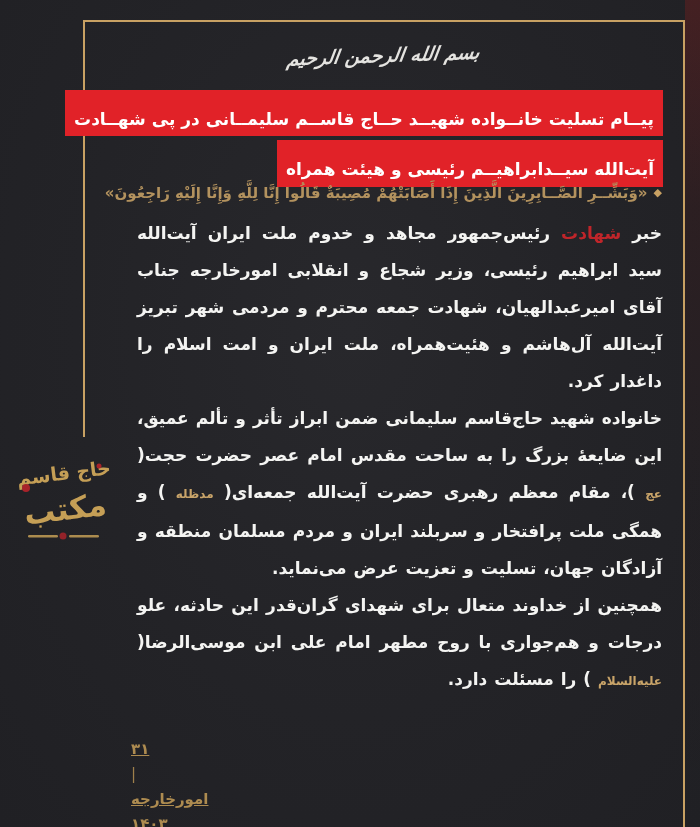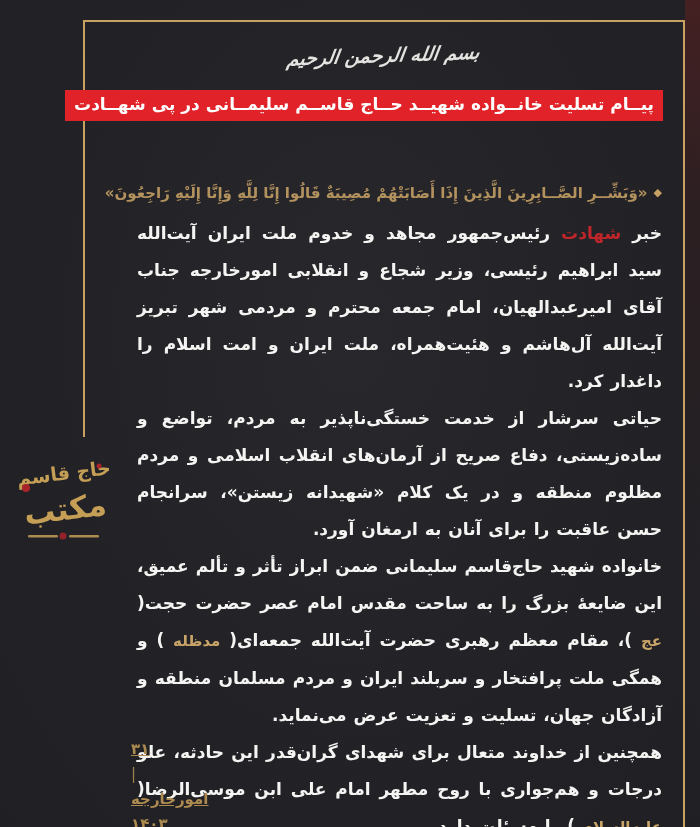--- a/index.html
+++ b/index.html
@@ -32,39 +32,39 @@
     opacity:.95;
   }
 
   .banner{
     position:absolute;top:90px;right:37px;left:100px;
     display:flex;flex-direction:column;align-items:flex-start;gap:4px;
   }
   .banner-line{
     background:#e12228;color:#ffffff;
     font-size:17px;font-weight:700;
-    padding:4px 9px 6px 9px;line-height:1.25;
+    padding:19px 9px 6px 9px;line-height:1.25;
     white-space:nowrap;
   }
 
   .verse{
     position:absolute;top:184px;right:38px;left:110px;
     color:#b3925e;font-size:15px;font-weight:700;
     text-align:left;white-space:nowrap;
   }
   .verse .bullet{font-size:11px;color:#c8a163;vertical-align:2px;margin-left:6px;}
 
   .message-body{
     position:absolute;top:215px;right:38px;width:525px;
     color:#f4f4f2;font-size:17px;font-weight:700;
     line-height:37px;text-align:justify;word-spacing:1px;
   }
   .message-body p{margin:0;}
   .seg-red{color:#c0252a;margin-top:20px;}
-  .seg-honorific{color:#c9a469;font-size:15px;font-weight:700;}
+  .seg-honorific{color:#c9a469;font-size:12px;font-weight:700;}
 
   .logo{position:absolute;left:16px;top:436px;width:94px;height:116px;}
   .logo svg{display:block;}
 
   .date-row{
     position:absolute;left:131px;top:740px;
     display:flex;flex-direction:column;align-items:baseline;gap:7px;
     direction:ltr;
     color:#ad8b50;font-size:15px;font-weight:700;text-decoration:underline;
   }
@@ -78,29 +78,29 @@
   <div class="edge-tint"></div>
 
   <div class="frame-top"></div>
   <div class="frame-right"></div>
   <div class="frame-left"></div>
 
   <div class="bismillah">بسم الله الرحمن الرحیم</div>
 
   <div class="banner">
     <div class="banner-line">پیــام تسلیت خانــواده شهیــد حــاج قاســم سلیمــانی در پی شهــادت</div>
+    <div class="banner-line">آیت‌الله سیــدابراهیــم رئیسی و هیئت همراه</div>
   </div>
 
   <div class="verse">
     <span class="bullet">◆</span><span>«وَبَشِّــرِ الصَّــابِرِینَ الَّذِینَ إِذَا أَصَابَتْهُمْ مُصِیبَةٌ قَالُوا إِنَّا لِلَّهِ وَإِنَّا إِلَیْهِ رَاجِعُونَ»</span>
   </div>
 
   <div class="message-body">
-      <p><span>خبر </span><span class="seg-red">شهادت</span><span> رئیس‌جمهور مجاهد و خدوم ملت ایران آیت‌الله سید ابراهیم رئیسی، وزیر شجاع و انقلابی امورخارجه جناب آقای امیرعبدالهیان، امام جمعه محترم و مردمی شهر تبریز آیت‌الله آل‌هاشم و هئیت‌همراه، ملت ایران و امت اسلام را داغدار کرد.</span></p>
-      <p><span>حیاتی سرشار از خدمت خستگی‌ناپذیر به مردم، تواضع و ساده‌زیستی، دفاع صریح از آرمان‌های انقلاب اسلامی و مردم مظلوم منطقه و در یک کلام «شهیدانه زیستن»، سرانجام حسن عاقبت را برای آنان به ارمغان آورد.</span></p>
+      <p><span>خبر </span><span class="seg-red">شهادت</span><span> رئیس‌جمهور مجاهد و خدوم ملت ایران آیت‌الله سید ابراهیم رئیسی، وزیر شجاع و انقلابی امورخارجه جناب آقای امیرعبدالهیان، شهادت جمعه محترم و مردمی شهر تبریز آیت‌الله آل‌هاشم و هئیت‌همراه، ملت ایران و امت اسلام را داغدار کرد.</span></p>
       <p><span>خانواده شهید حاج‌قاسم سلیمانی ضمن ابراز تأثر و تألم عمیق، این ضایعهٔ بزرگ را به ساحت مقدس امام عصر حضرت حجت( </span><span class="seg-honorific">عج</span><span> )، مقام معظم رهبری حضرت آیت‌الله جمعه‌ای( </span><span class="seg-honorific">مدظله</span><span> ) و همگی ملت پرافتخار و سربلند ایران و مردم مسلمان منطقه و آزادگان جهان، تسلیت و تعزیت عرض می‌نماید.</span></p>
       <p><span>همچنین از خداوند متعال برای شهدای گران‌قدر این حادثه، علو درجات و هم‌جواری با روح مطهر امام علی ابن موسی‌الرضا( </span><span class="seg-honorific">علیه‌السلام</span><span> ) را مسئلت دارد.</span></p>
     </div>
 
   <div class="logo">
     <svg width="94" height="116" viewBox="0 0 94 116" xmlns="http://www.w3.org/2000/svg">
       <g transform="rotate(-7 47 55)">
         <text x="50" y="44" text-anchor="middle" font-family="DejaVu Sans, sans-serif" font-size="19" font-weight="bold" fill="#c59f56">حاج قاسم</text>
         <text x="47" y="84" text-anchor="middle" font-family="DejaVu Sans, sans-serif" font-size="31" font-weight="bold" fill="#c59f56">مکتب</text>
       </g>

